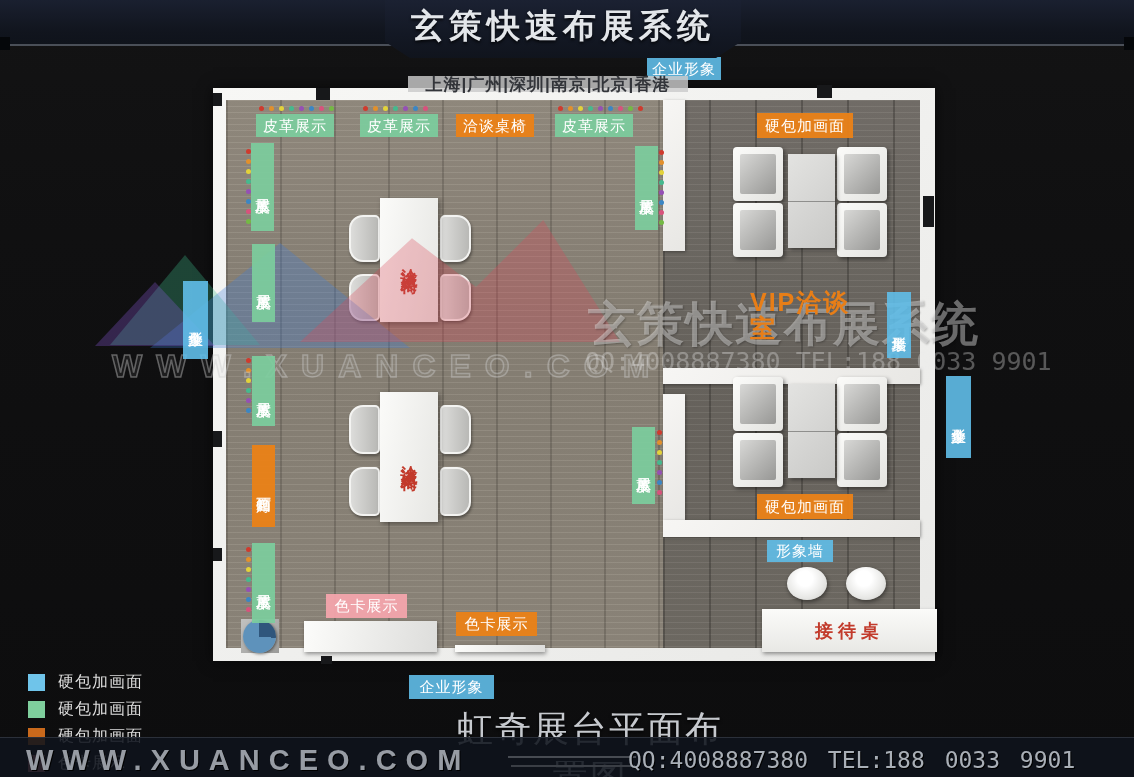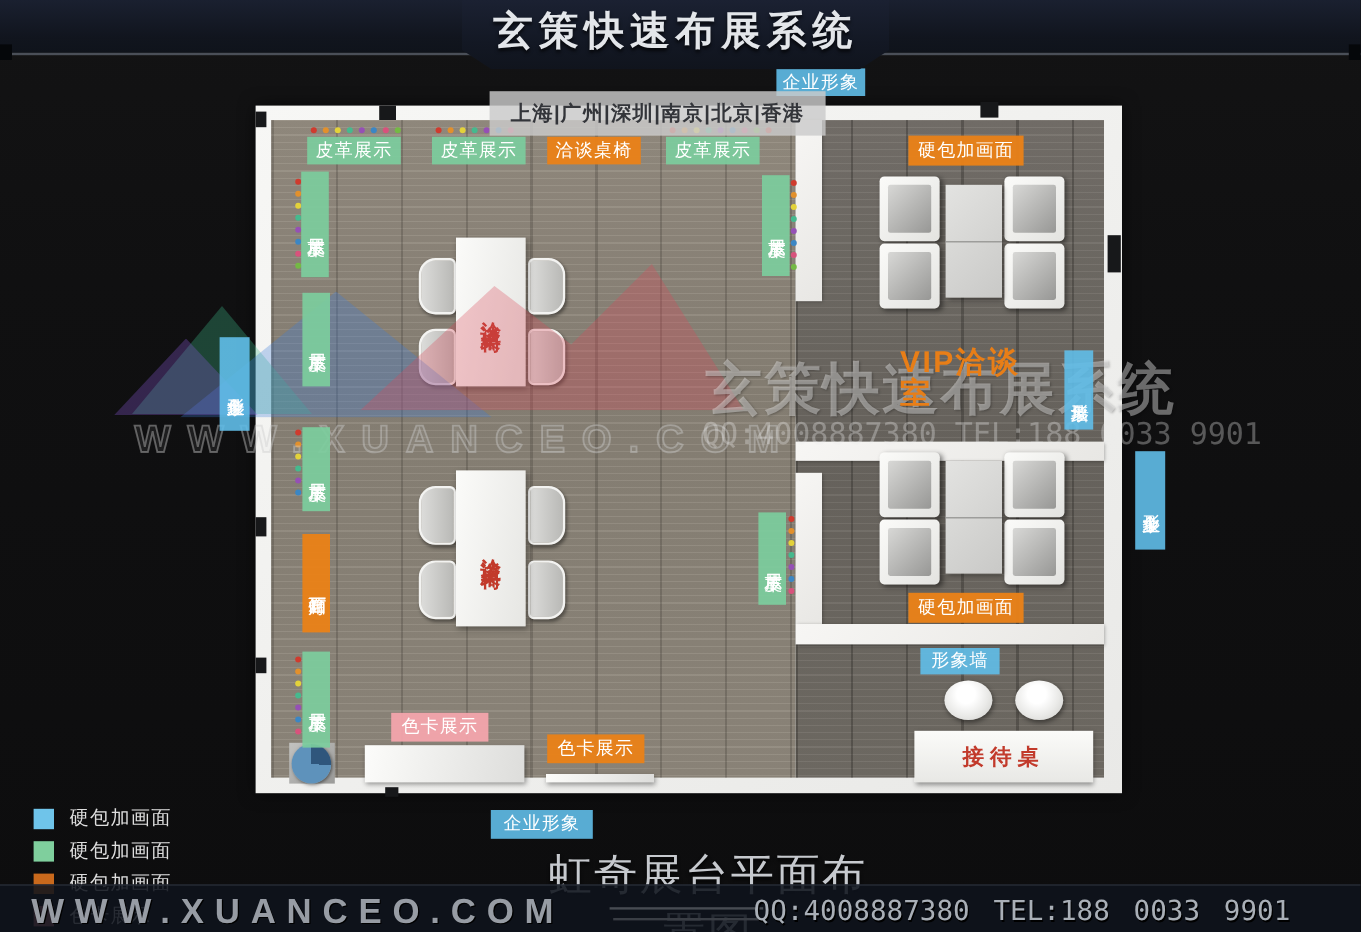--- a/index.html
+++ b/index.html
@@ -10,21 +10,21 @@
   .banner-bar{position:absolute;left:0;top:0;width:1134px;height:44px;
         background:linear-gradient(180deg,#1a2030,#11151e 70%,#0f131b);
         border-bottom:2px solid #4a4f58;z-index:6;}
   .banner-step{position:absolute;width:10px;height:13px;background:#05070a;z-index:7;}
   .banner-center{position:absolute;left:385px;top:0;width:356px;height:58px;z-index:7;
         background:linear-gradient(180deg,#1b2132,#131824 60%,#10141d);
         clip-path:polygon(0 0,100% 0,100% 72%,93% 100%,7% 100%,0 72%);
         display:flex;align-items:center;justify-content:center;}
   .banner-title{color:#e3e6ea;font-size:33px;font-weight:bold;letter-spacing:5px;
         text-shadow:0 2px 3px rgba(0,0,0,0.7);margin-top:-6px;}
-  .cities-bar{position:absolute;left:408px;top:76px;width:280px;height:37px;z-index:6;
+  .cities-bar{position:absolute;left:408px;top:76px;width:280px;height:16px;z-index:6;
         background:rgba(203,203,203,0.82);display:flex;align-items:center;justify-content:center;
         color:#33353a;font-size:17px;font-weight:bold;letter-spacing:1px;}
   
   .plan-frame{position:absolute;left:213px;top:88px;width:722px;height:573px;
         background:linear-gradient(145deg,#f7f7f5,#e9e9e7);z-index:1;
         box-shadow:0 0 14px rgba(0,0,0,0.6);}
   .floor-main{position:absolute;left:226px;top:100px;width:437px;height:548px;z-index:1;
         background:
           repeating-linear-gradient(90deg, rgba(42,38,33,0.22) 0 2px, rgba(0,0,0,0) 2px 54px),
           repeating-linear-gradient(180deg, rgba(255,255,255,0.05) 0 1px, rgba(0,0,0,0.05) 1px 6px),
@@ -156,21 +156,21 @@
   <div class="sofa-table" style="left:788px;top:154px;"></div>
 
   <div class="sofa" style="left:733px;top:377px;"></div>
   <div class="sofa" style="left:733px;top:433px;"></div>
   <div class="sofa" style="left:837px;top:377px;"></div>
   <div class="sofa" style="left:837px;top:433px;"></div>
   <div class="sofa-table" style="left:788px;top:384px;"></div>
 
   <div class="stool" style="left:787px;top:567px;"></div>
   <div class="stool" style="left:846px;top:567px;"></div>
-  <div class="desk" style="left:762px;top:609px;width:149px;height:43px;">
+  <div class="desk" style="left:762px;top:609px;width:175px;height:43px;">
     <span>接待桌</span>
   </div>
 
   <div class="ball-base"></div>
   <div class="ball"></div>
   <div class="counter" style="left:304px;top:621px;width:133px;height:31px;"></div>
   <div class="counter" style="left:455px;top:645px;width:90px;height:7px;"></div>
 
   <div class="wm-tri" style="left:110px;top:255px;width:150px;height:90px;background:#3fbf8f;clip-path:polygon(50% 0,100% 100%,0 100%);"></div>
   <div class="wm-tri" style="left:150px;top:243px;width:260px;height:105px;background:#3f7fd9;clip-path:polygon(50% 0,100% 100%,0 100%);"></div>

